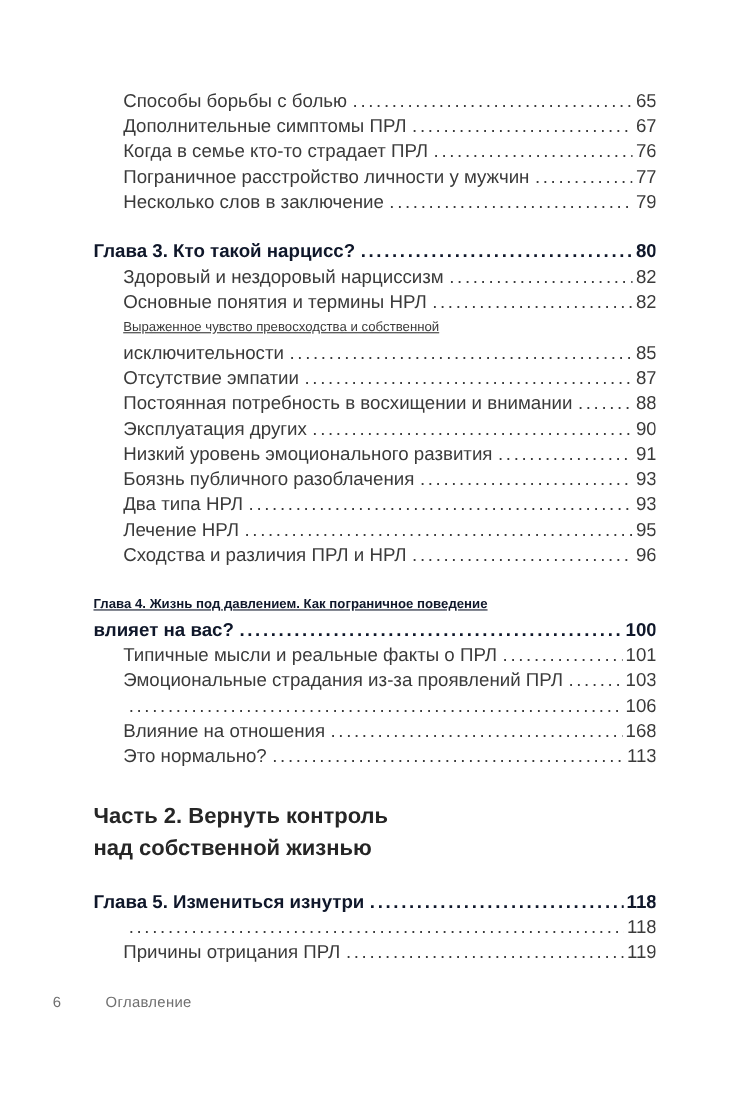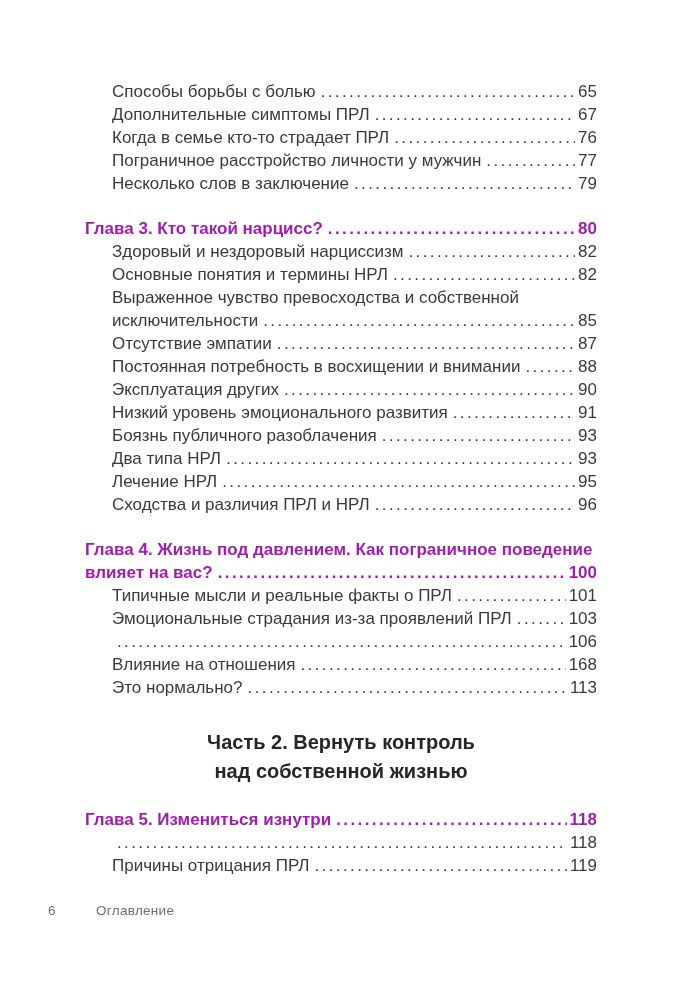--- a/index.html
+++ b/index.html
@@ -18,43 +18,44 @@
   }
   .line{
     display:flex;
     align-items:baseline;
     line-height:23px;
     font-size:17px;
     white-space:nowrap;
   }
   .wrap-first{
     line-height:23px;
-    font-size:17px;
-    white-space:nowrap;
+    font-size:12px;
+    white-space:nowrap;
+    text-decoration:underline;
   }
   .sub{padding-left:27px;}
   .chapter-block{margin-top:22px;}
   .chapter-block .line,
   .chapter-block .wrap-first{
     font-weight:700;
-    color:#a21caf;
+    color:#0f172a;
   }
   .title{flex:0 0 auto;}
   .leader{
     flex:1 1 auto;
     overflow:hidden;
     white-space:nowrap;
     letter-spacing:2.4px;
     margin:0 3px 0 5px;
     min-width:0;
   }
   .pagenum{flex:0 0 auto;}
   .part-heading{
     margin:29px 0 20px 0;
-    text-align:center;
+    text-align:left;
     font-weight:700;
     font-size:20px;
     line-height:29px;
     color:#262626;
     white-space:nowrap;
   }
   .footer{
     position:absolute;
     left:0; top:903px;
     width:100%;

